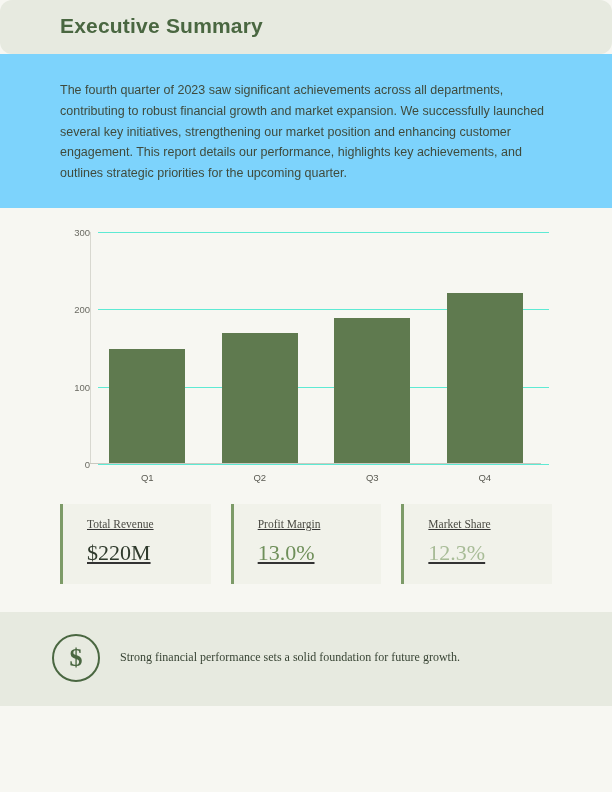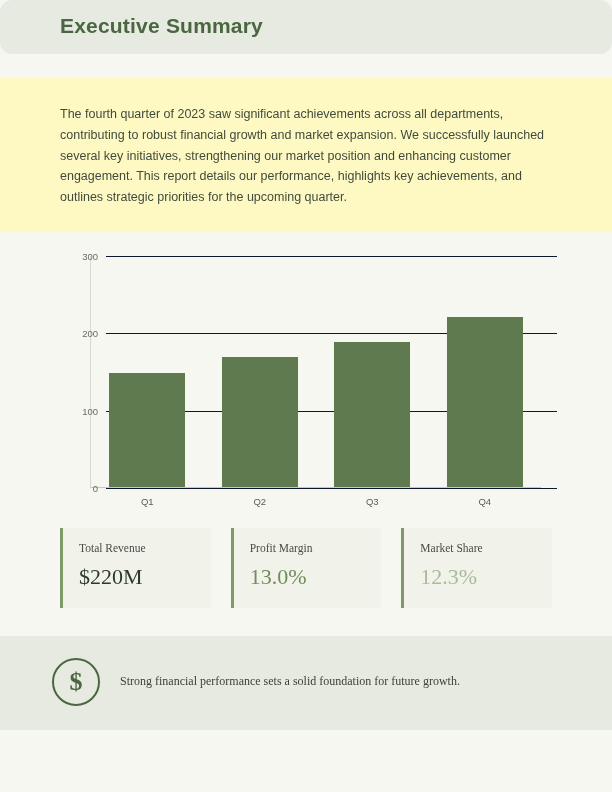--- a/index.html
+++ b/index.html
@@ -40,22 +40,21 @@
   }
   .section-title.sub {
     font-weight: normal;
     font-size: 19px;
     color: #4a6741;
   }
 
   
   .body-block {
     padding: 26px 62px 24px 60px;
-    background: #fef9c3;
-    margin-top: 24px;
+    background: #7dd3fc;
   }
   .body-text {
     font-size: 12.5px;
     line-height: 20.8px;
     color: #3f4a3c;
     margin: 0;
     text-align: left;
   }
 
   
@@ -65,24 +64,24 @@
     position: relative;
   }
   .chart {
     position: relative;
     width: 460px;
     height: 232px;
     margin-left: 90px;
   }
   .grid-line {
     position: absolute;
-    left: 16px;
+    left: 8px;
     width: 451px;
     height: 1px;
-    background: #0f172a;
+    background: #5eead4;
   }
   .axis-line-y {
     position: absolute;
     left: 0;
     top: 0;
     width: 1px;
     height: 100%;
     background: #d8d8d0;
   }
   .axis-line-x {
@@ -136,23 +135,24 @@
   .metrics {
     display: flex;
     gap: 20px;
     padding: 34px 60px 0 60px;
     background: #f7f7f2;
   }
   .metric-card {
     flex: 1 1 0;
     background: #f1f2ea;
     border-left: 3px solid #7d9b68;
-    padding: 14px 16px 18px 16px;
+    padding: 14px 16px 18px 24px;
     box-sizing: border-box;
     min-height: 76px;
+    text-decoration: underline;
   }
   .metric-label {
     font-family: "Liberation Serif", serif;
     font-size: 11.5px;
     color: #4b4b44;
     margin: 0 0 10px 0;
   }
   .metric-value {
     font-family: "Liberation Serif", serif;
     font-size: 22px;

